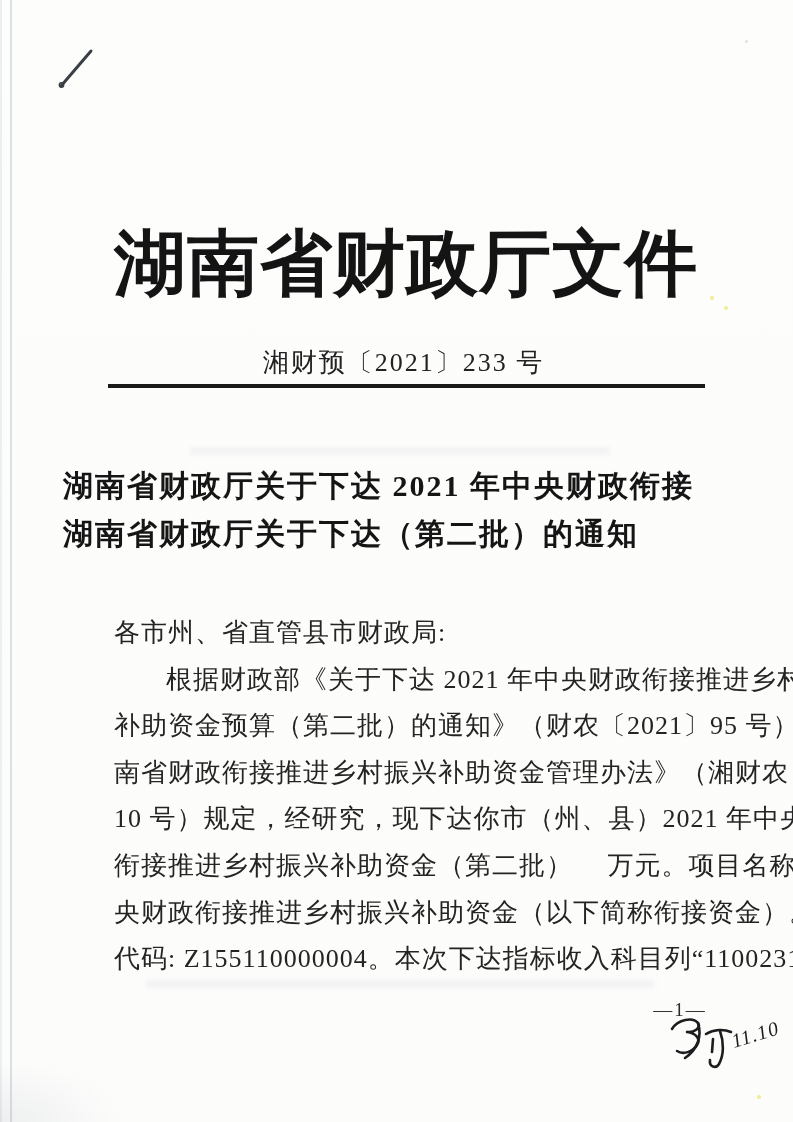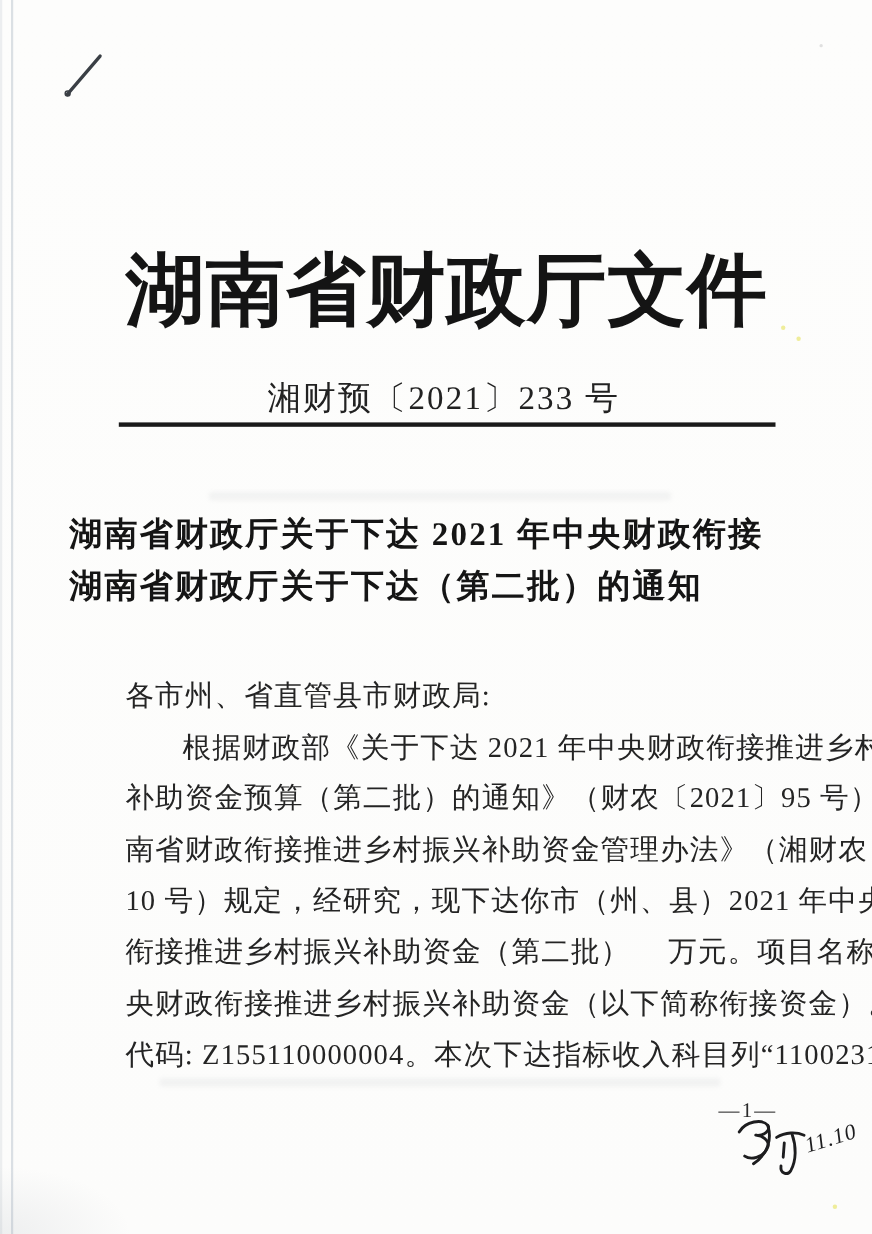--- a/index.html
+++ b/index.html
@@ -38,21 +38,21 @@
     position: absolute; left: 0; top: 214px; width: 793px;
     padding-left: 19px; box-sizing: border-box;
     text-align: center;
     font-size: 72px; font-weight: 700; line-height: 100px;
     letter-spacing: 1px; color: #141414;
   }
   .docnum {
     position: absolute; left: 0; top: 348px; width: 793px;
     padding-left: 14px; box-sizing: border-box;
     text-align: center;
-    font-size: 30px; line-height: 30px; letter-spacing: 2px;
+    font-size: 26px; line-height: 30px; letter-spacing: 2px;
     color: #222;
   }
   .header-rule {
     position: absolute; left: 108px; top: 384px;
     width: 597px; height: 4px; background: #1a1a1a;
   }
   
   .doc-title {
     position: absolute; left: 0; top: 462px; width: 793px;
     padding-left: 18px; box-sizing: border-box;

